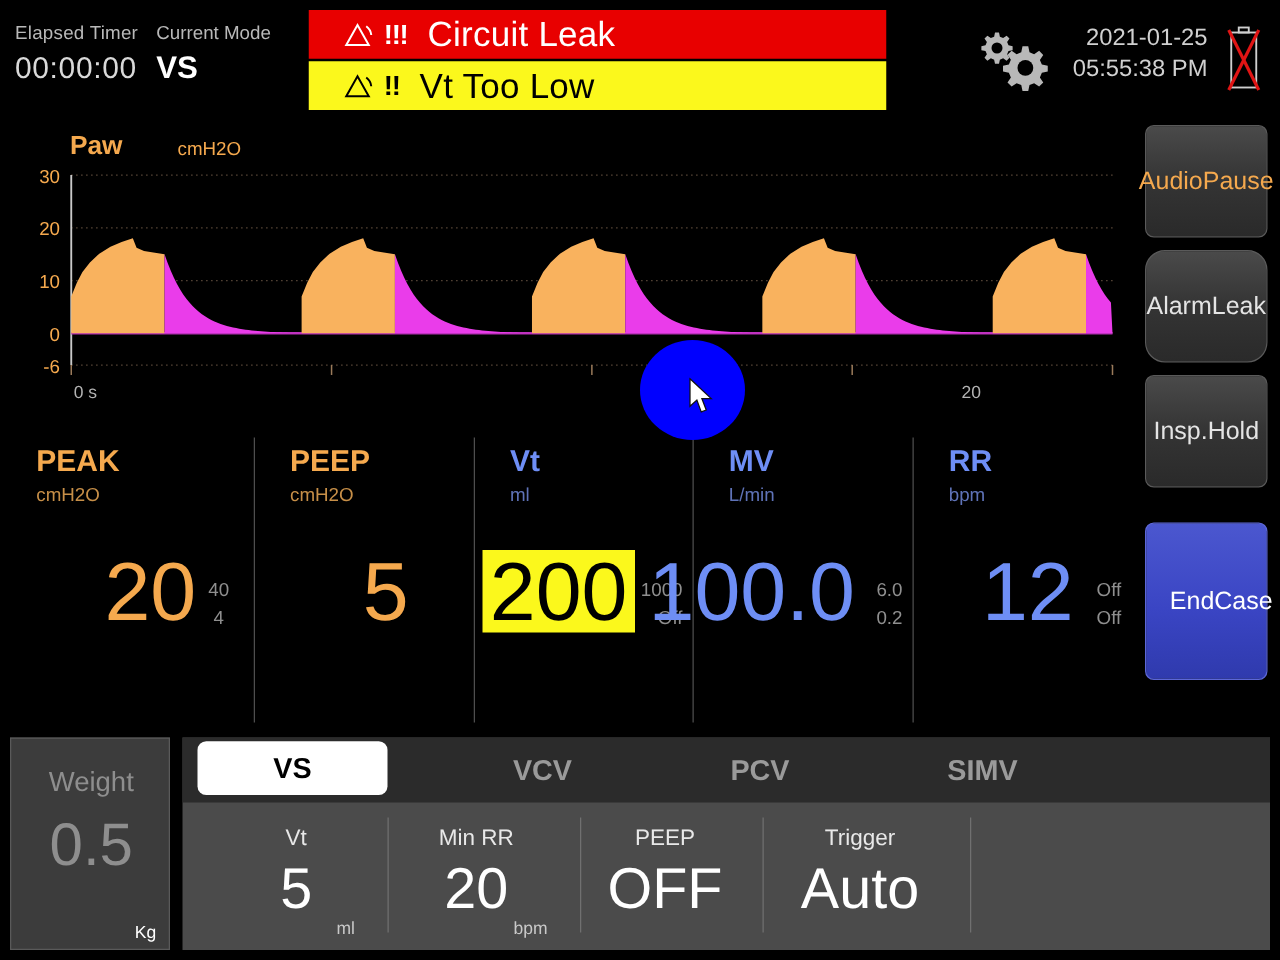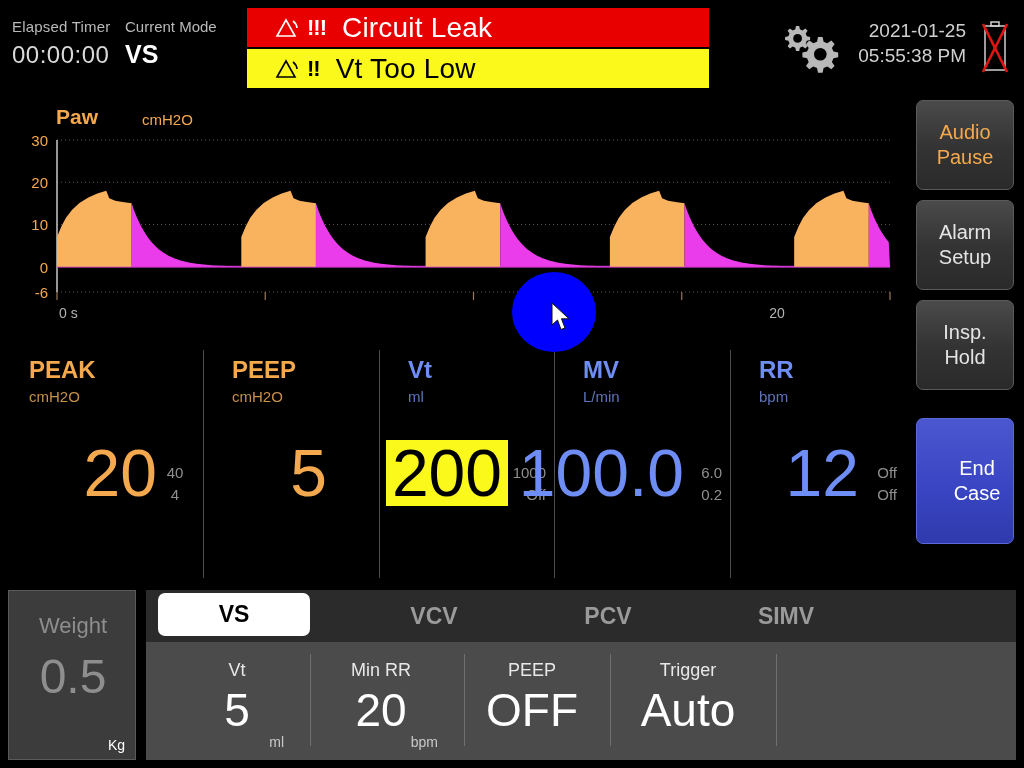--- a/index.html
+++ b/index.html
@@ -54,27 +54,27 @@
   .p-value.highlight { background: #fbf81c; color: #000; padding: 0 6px; }
   .p-lim { position: absolute; font-size: 15px; color: #8f8f8f; line-height: 22px; }
   .orange { color: #f5a94e; }
   .blue { color: #6e8ef5; }
   .unit-orange { color: #c78f48; }
   .unit-blue { color: #5f73b8; }
 
   
   .sidebtn {
     position: absolute; left: 916px; width: 98px;
-    border-radius: 7px; display: flex; flex-direction: column;
+    border-radius: 7px; display: flex; 
     align-items: center; justify-content: center; text-align: center;
     background: linear-gradient(180deg,#4a4a4a 0%,#343434 50%,#2a2a2a 100%);
     border: 1px solid #5a5a5a; font-size: 20px; line-height: 25px; color: #e4e4e4;
   }
   .sidebtn.audio { top: 100px; height: 90px; color: #f5a94e; }
-  .sidebtn.alarmsetup { top: 200px; height: 90px; }
+  .sidebtn.alarmsetup { top: 200px; height: 90px; border-radius: 16px; }
   .sidebtn.insphold { top: 300px; height: 90px; }
   .sidebtn.endcase {
     top: 418px; height: 126px; color: #ffffff;
     background: linear-gradient(180deg,#4b57cf 0%,#3a45c4 55%,#2f3aad 100%);
     border: 1px solid #5c67d8;
     padding-left: 24px;
   }
 
   
   .bottom { position: absolute; left: 0; top: 582px; width: 1024px; height: 186px; background: #000; }
@@ -257,21 +257,21 @@
         </div>
       </div>
     </div>
 
   <div class="sidebtn audio">
     <span>Audio</span>
     <span>Pause</span>
   </div>
   <div class="sidebtn alarmsetup">
     <span>Alarm</span>
-    <span>Setup</span>
+    <span>Leak</span>
   </div>
   <div class="sidebtn insphold">
     <span>Insp.</span>
     <span>Hold</span>
   </div>
   <div class="sidebtn endcase">
     <span>End</span>
     <span>Case</span>
   </div>
 

